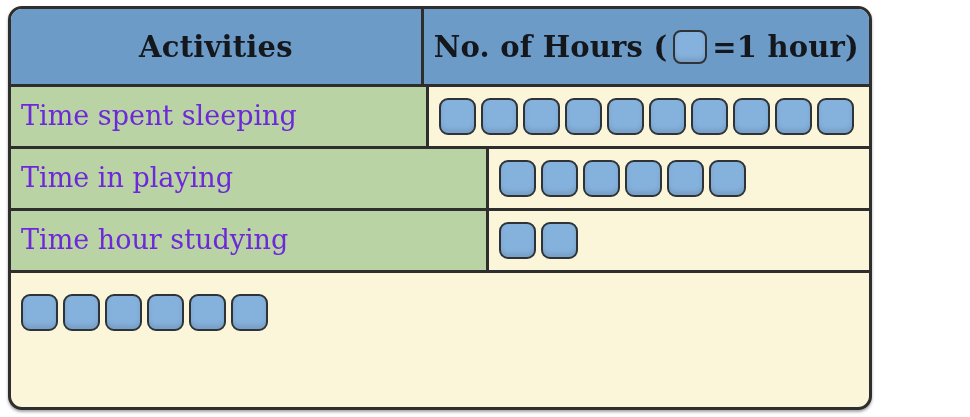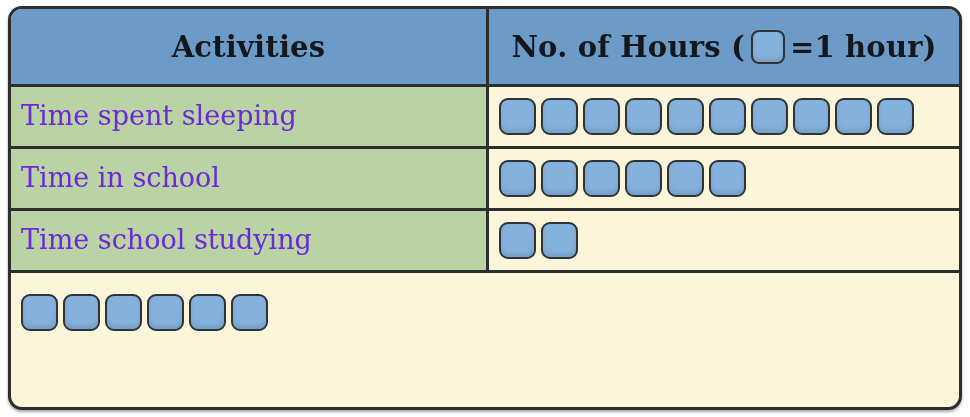--- a/index.html
+++ b/index.html
@@ -11,21 +11,21 @@
     width: 970px;
     height: 417px;
     font-family: "Liberation Serif", serif;
     overflow: hidden;
   }
 
   #pictograph-table {
     position: absolute;
     left: 8px;
     top: 6px;
-    width: 954px;
+    width: 864px;
     height: 404px;
     box-sizing: border-box;
     border: 3px solid #2e2e2e;
     border-radius: 14px;
     overflow: hidden;
     background: #fbf6da;
     box-shadow: 0 2px 3px rgba(0,0,0,0.35);
   }
 
   .table-inner {
@@ -158,37 +158,37 @@
           <span class="unit"></span>
           <span class="unit"></span>
           <span class="unit"></span>
           <span class="unit"></span>
         </span>
       </div>
     </div>
 
     <div class="row row-body">
       <div class="cell-label">
-        <span class="label-text">Time in school</span>
+        <span class="label-text">Time in playing</span>
       </div>
       <div class="cell-value">
         <span class="units-row">
           <span class="unit"></span>
           <span class="unit"></span>
           <span class="unit"></span>
           <span class="unit"></span>
           <span class="unit"></span>
           <span class="unit"></span>
         </span>
       </div>
     </div>
 
     <div class="row row-body">
       <div class="cell-label">
-        <span class="label-text">Time school studying</span>
+        <span class="label-text">Time hour studying</span>
       </div>
       <div class="cell-value">
         <span class="units-row">
           <span class="unit"></span>
           <span class="unit"></span>
         </span>
       </div>
     </div>
 
     <div class="row row-body tall">

